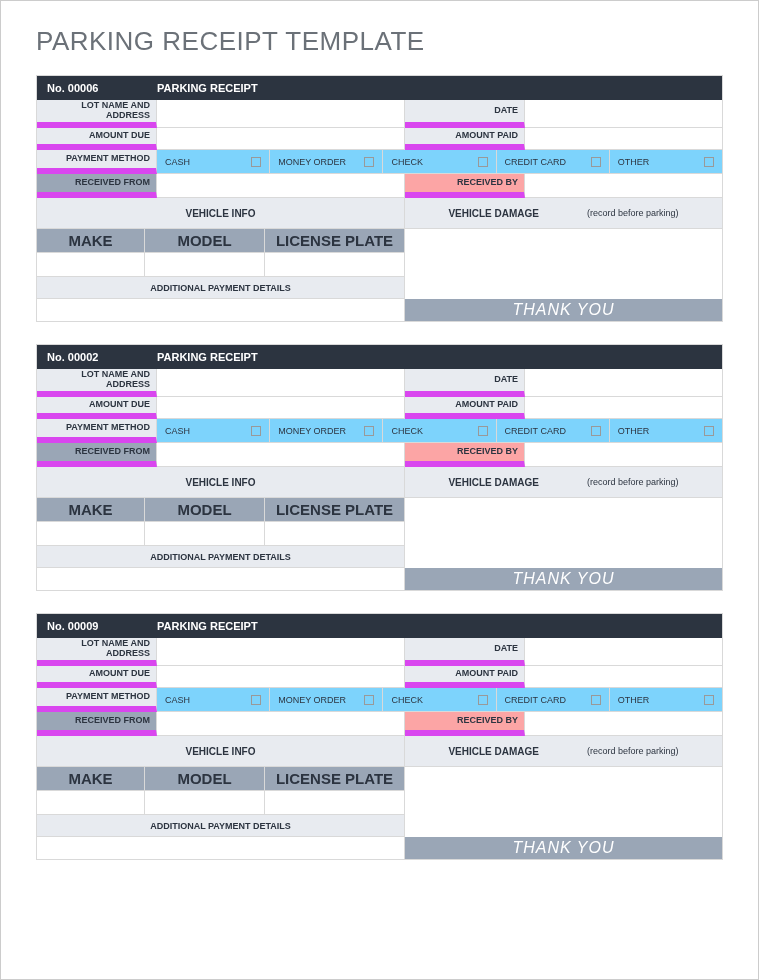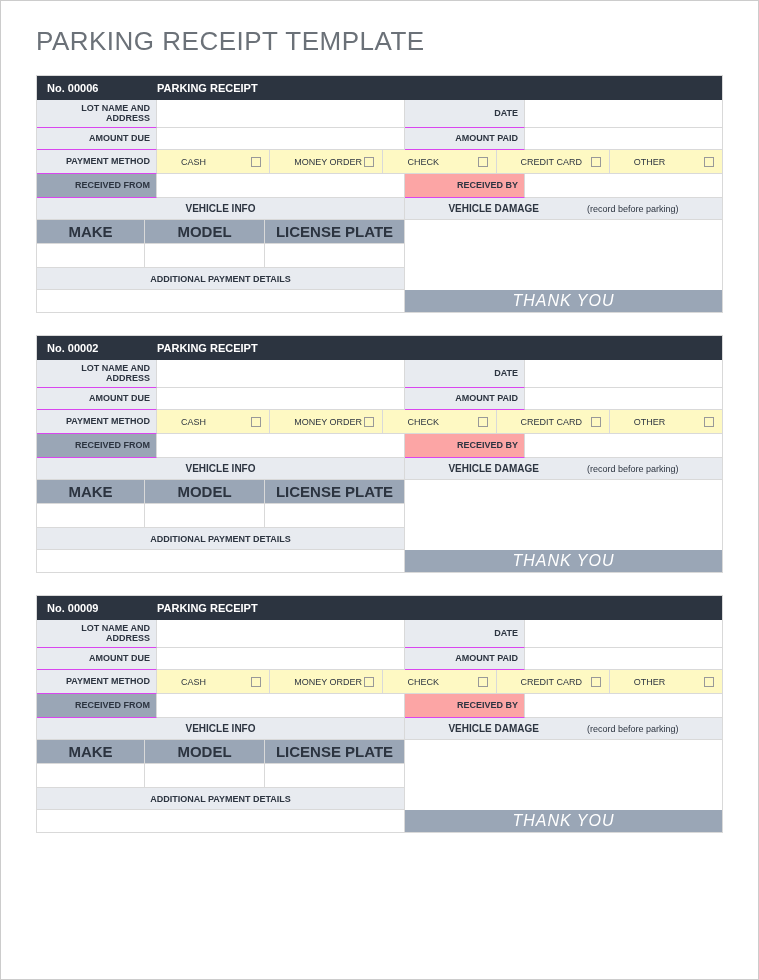--- a/index.html
+++ b/index.html
@@ -43,21 +43,21 @@
   }
   .title-cell {
     flex: 1;
   }
   .label-cell {
     background: #e8ebf0;
     font-weight: bold;
     font-size: 9px;
     text-align: right;
     padding-right: 6px;
-    border-bottom: 1px solid #d946ef;
+    border-bottom: 6px solid #d946ef;
     border-right: 1px solid #d9d9d9;
     color: #2c3440;
     display:flex;
     align-items:center;
     justify-content:flex-end;
     line-height:1.1;
   }
   .value-cell {
     background: #fff;
     border-bottom: 1px solid #d9d9d9;
@@ -77,46 +77,46 @@
   .row-amt .value-cell.last { border-right:none; }
 
   .row-pay { height: 24px; }
   .row-pay .label-cell { width: 120px; }
   .pay-opt {
     flex:1;
     display:flex;
     align-items:center;
     justify-content:space-between;
     font-size:9px;
-    padding:0 8px 0 24px;
-    border-bottom:1px solid #d9d9d9;
-    border-right:1px solid #d9d9d9;
-    color:#2c3440;
-    background:#fef9c3;
+    padding:0 8px 0 8px;
+    border-bottom:1px solid #d9d9d9;
+    border-right:1px solid #d9d9d9;
+    color:#2c3440;
+    background:#7dd3fc;
   }
   .pay-opt:last-child { border-right:none; }
   .chk {
     width:10px; height:10px; border:1px solid #999; display:inline-block;
   }
 
   .row-recv { height: 24px; }
   .row-recv .label-cell.recv-from {
     width:120px;
     background:#9aa6b6;
     color:#2c3440;
   }
   .row-recv .value-cell.first { width: 248px; flex:none; }
   .row-recv .label-cell.recv-by {
     width:120px;
     background:#fca5a5;
     color:#2c3440;
   }
   .row-recv .value-cell.last { border-right:none; }
 
-  .row-vinfo-hdr { height:22px; }
+  .row-vinfo-hdr { height:31px; }
   .vinfo-hdr-cell {
     width:368px;
     background:#e8ebf0;
     font-weight:bold;
     font-size:10px;
     color:#2c3440;
     display:flex;
     align-items:center;
     justify-content:center;
     border-bottom:1px solid #d9d9d9;

